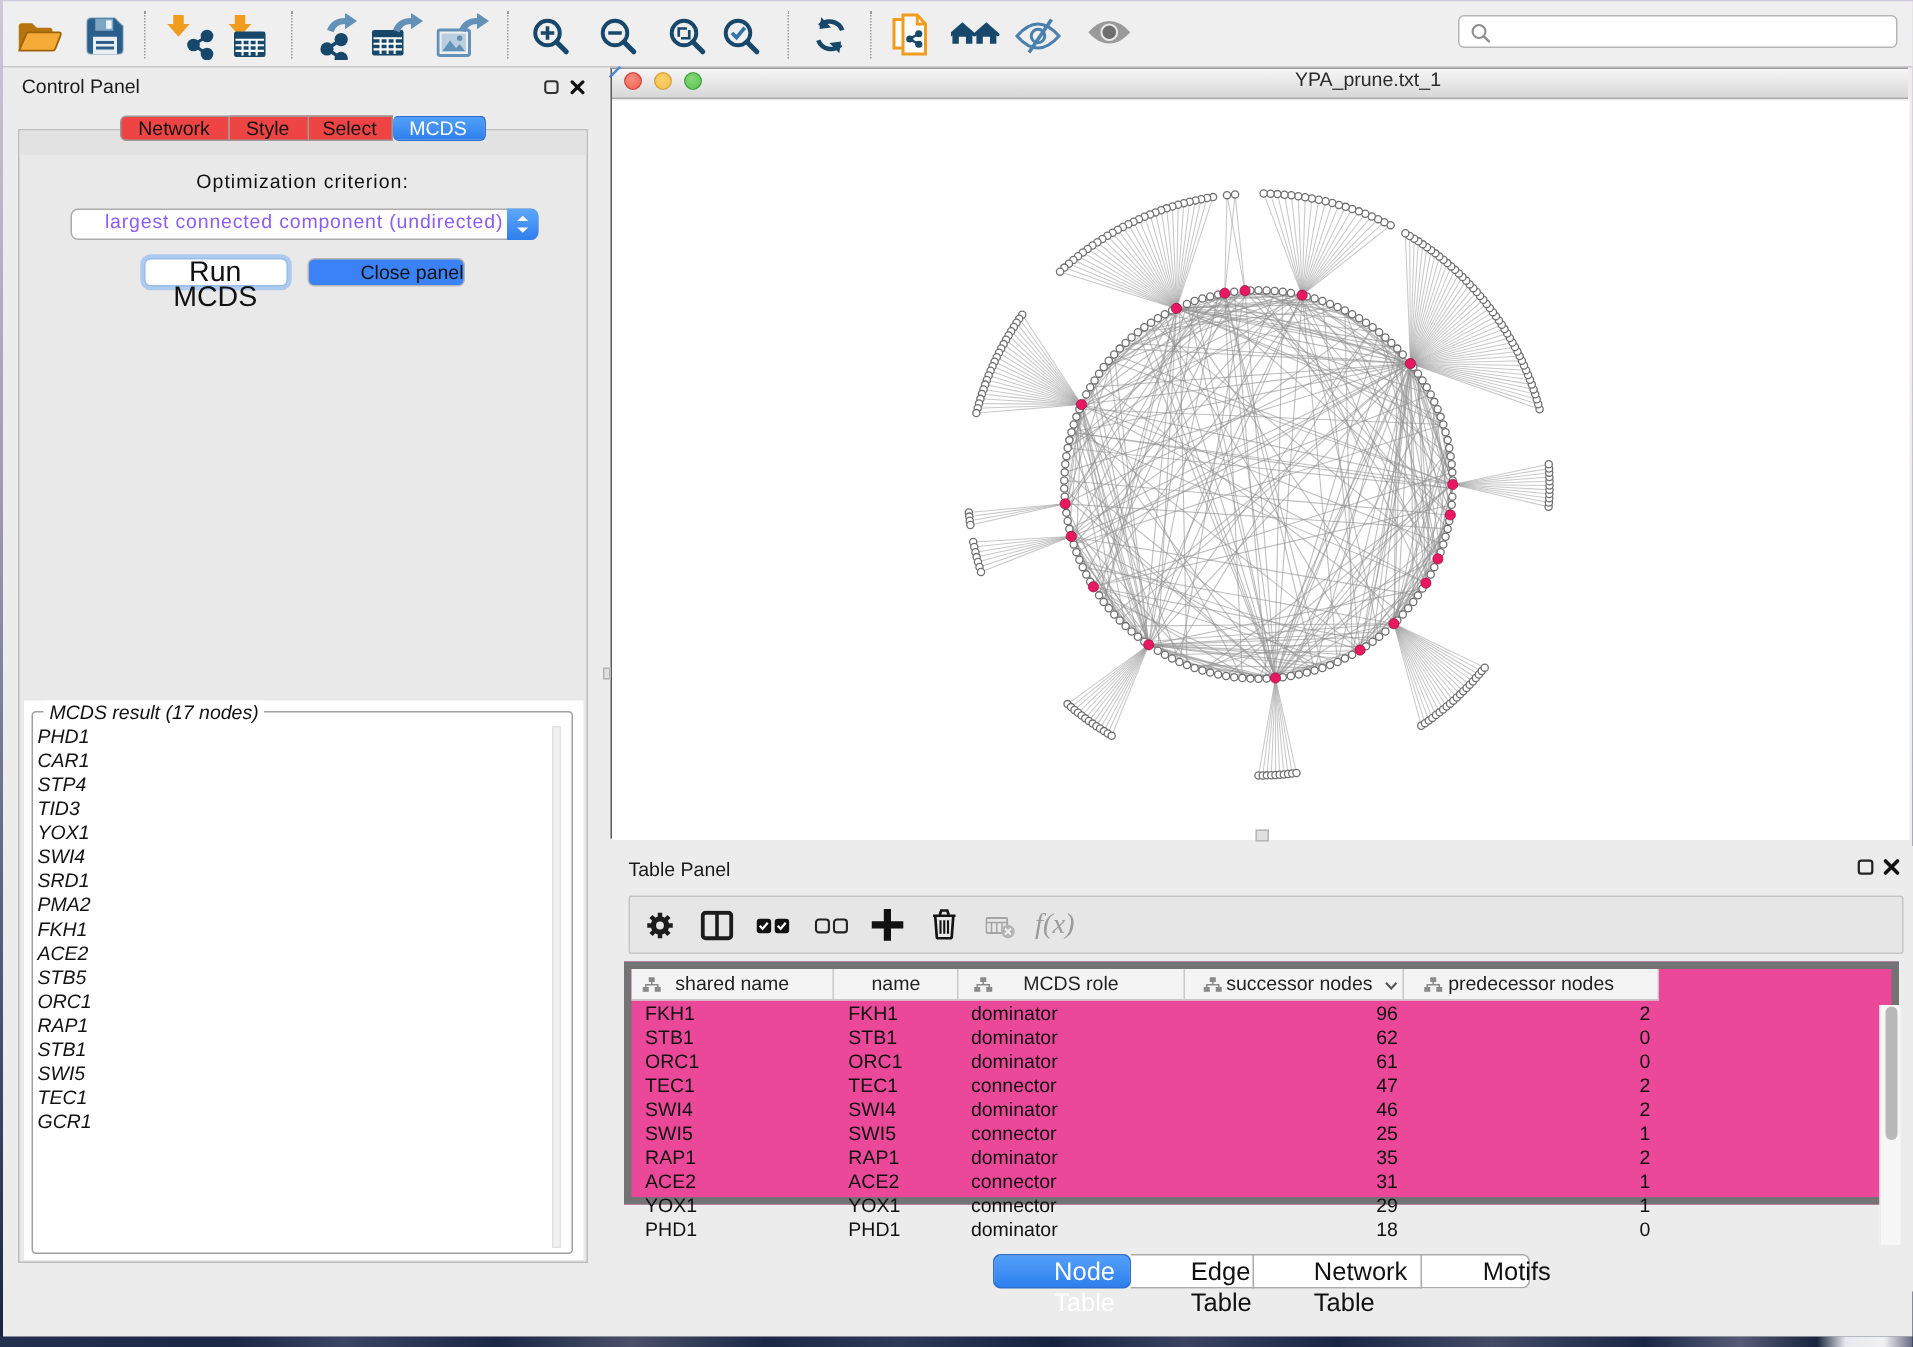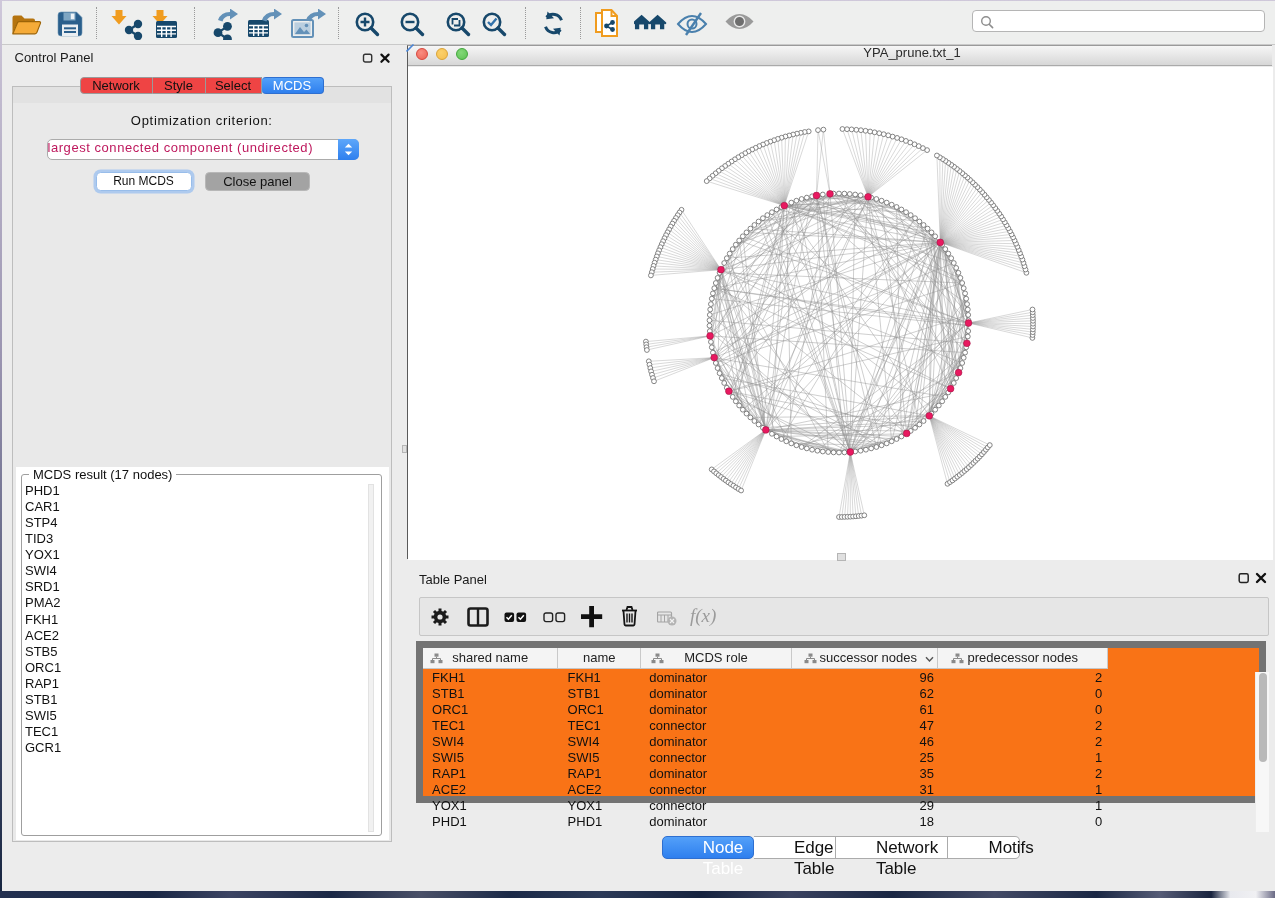--- a/index.html
+++ b/index.html
@@ -24,34 +24,34 @@
   color:#111; text-align:center; line-height:15.5px; }
 .tab.first { border-left:1px solid #9a9a9a; border-radius:4px 0 0 4px; }
 .tab.last { border-radius:0 4px 4px 0; }
 .tab.sel { background:linear-gradient(#53a0f9,#2e7fee); color:#fff; border-color:#2e6fd0; border-radius:4px; }
 #cp-content { position:absolute; left:10px; top:40px; width:380.5px; height:756px;
   border:1px solid #bdbdbd; background:#e9e9e9; }
 #opt-label { position:absolute; left:0; top:25.5px; letter-spacing:0.7px; width:100%; text-align:center;
   font-size:13px; color:#111; }
 #dropdown { position:absolute; left:34px; top:52px; width:312px; height:21px;
   background:#fff; border:1px solid #ababab; border-radius:5px; font-size:13px;
-  color:#be185d; text-align:left; line-height:15px; padding-right:22px; letter-spacing:0.55px; }
+  color:#8b5cf6; text-align:right; line-height:15px; padding-right:22px; letter-spacing:0.55px; }
 #dd-btn { position:absolute; right:-1px; top:-1px; width:21px; height:21px;
   background:linear-gradient(#5ea7fa,#2e7fee); border-radius:0 5px 5px 0; }
 #btn-run { position:absolute; left:83px; top:85px; width:96px; height:19px;
   background:#fff; border:1px solid #98bdea; border-radius:4.5px;
-  box-shadow:0 0 0 2.5px rgba(126,176,243,.55); font-size:12px; text-align:center;
+  box-shadow:0 0 0 2.5px rgba(126,176,243,.55); font-size:19px; text-align:center;
   line-height:17px; color:#111; }
 #btn-close { position:absolute; left:192.5px; top:85px; width:105px; height:19px;
-  background:#a3a3a3; border:1px solid #b7b7b7; border-radius:4.5px; font-size:13px;
-  text-align:center; line-height:17px; color:#111; }
+  background:#3b82f6; border:1px solid #b7b7b7; border-radius:4.5px; font-size:13px;
+  text-align:right; line-height:17px; color:#111; }
 #results { position:absolute; left:3px; top:380px; width:373.5px; height:373px;
   background:#fff; }
 #grp { position:absolute; left:5.5px; top:7px; width:361px; height:362px;
-  border:1px solid #9f9f9f; border-radius:3px; }
+  border:1px solid #9f9f9f; border-radius:3px;font-style:italic; }
 #grp-label { position:absolute; left:7px; top:-8px; background:#fff; padding:0 4px;
   font-size:13px; color:#111; }
 #mcds-list { position:absolute; left:3px; top:8px; font-size:13px;
   color:#111; line-height:16.07px; }
 #list-sb { position:absolute; left:345.5px; top:9px; width:6.5px; height:348px;
   background:#f1f1f1; border:1px solid #e2e2e2; }
 
 #netwin { position:absolute; left:405.5px; top:44px; width:864.5px; height:514px;
   border-left:1px solid #5a5a5a; border-top:1px solid #9a9a9a; }
 #net-titlebar { position:absolute; left:0; top:0; width:100%; height:19.5px;
@@ -60,21 +60,21 @@
 #net-title { position:absolute; left:0; top:-1px; width:1008px; text-align:center;
   font-size:13px; color:#2a2a2a; }
 #net-canvas { position:absolute; left:0; top:20.5px; width:864.5px; height:493.5px;
   background:#fff; }
 
 #tp { position:absolute; left:404px; top:563px; width:871px; height:297px; background:#ececec; }
 #tp-title { position:absolute; left:13.5px; top:7.5px; font-size:13px; color:#1a1a1a; }
 #tp-toolbar { position:absolute; left:13px; top:33px; width:850px; height:39px;
   background:#e6e6e6; border:1px solid #c6c6c6; border-radius:2px; }
 #tbl { position:absolute; left:10.4px; top:77px; width:850px; height:162px;
-  background:#f97316; border:7px solid #737373; font-size:13px; }
+  background:#ec4899; border:5px solid #737373; font-size:13px; }
 #tbl-head { position:absolute; left:0; top:0; width:685.4px; height:21px;
   background:#f4f4f4; border-bottom:1px solid #c6c6c6; }
 .hcell { position:absolute; top:0; height:20px; border-right:1px solid #c9c9c9;
   color:#222; text-align:center; line-height:20px; font-size:13px; }
 .hicon { position:absolute; top:5px; }
 #tbl-rows { position:absolute; left:0; top:22px; width:100%; }
 .trow { position:absolute; height:16px; width:100%; color:#111; line-height:16px; }
 .c1 { position:absolute; left:9.2px; } .c2 { position:absolute; left:144.7px; }
 .c3 { position:absolute; left:226.4px; }
 .c4 { position:absolute; left:369.1px; width:142px; text-align:right; }

